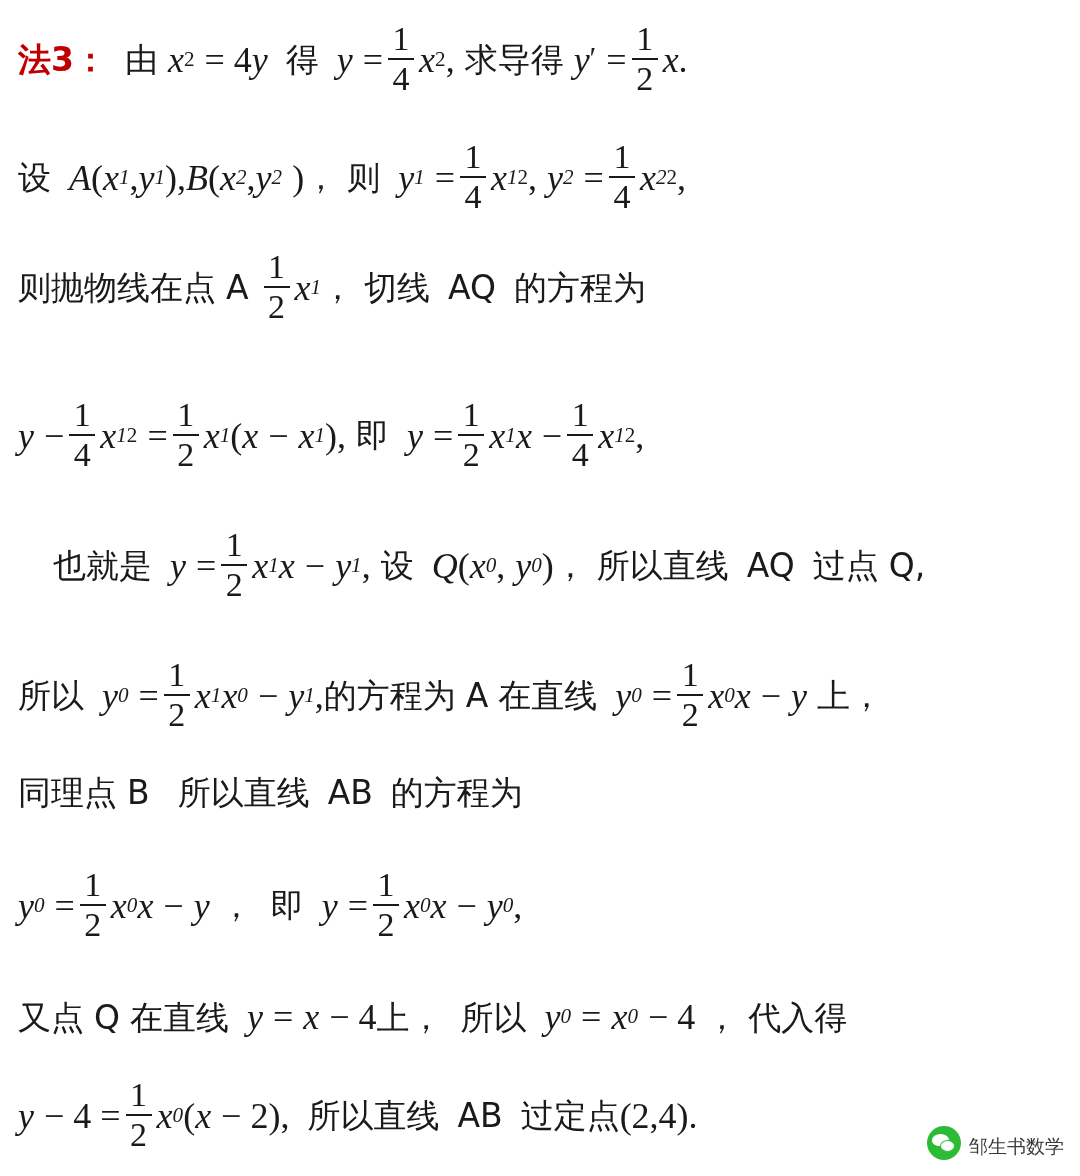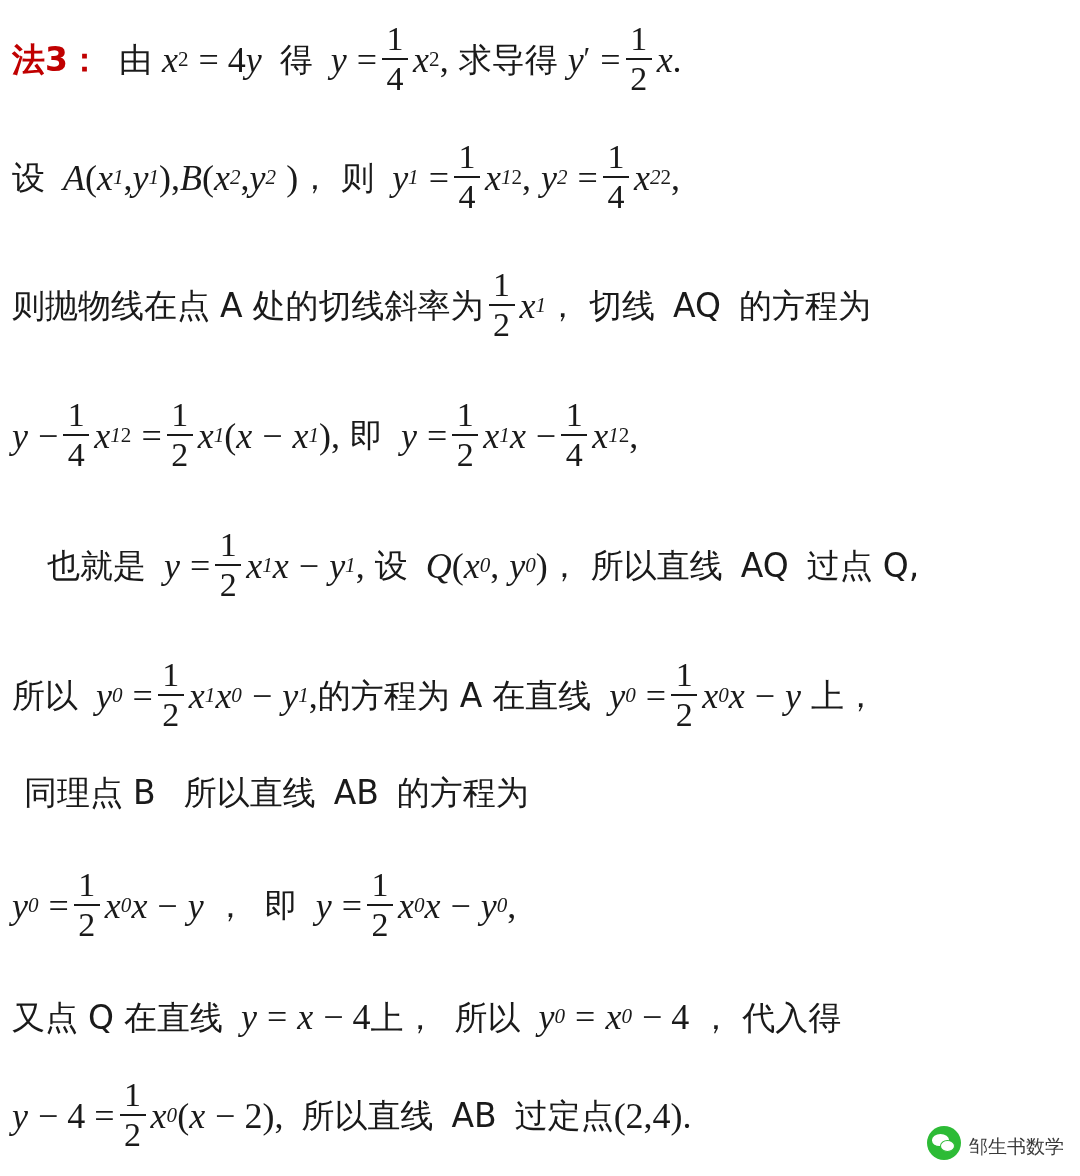--- a/index.html
+++ b/index.html
@@ -21,21 +21,21 @@
     padding: 0;
     box-sizing: border-box;
   }
   .line {
     display: flex;
     align-items: center;
     flex-wrap: nowrap;
     font-size: 34px;
     line-height: 1.0;
     white-space: nowrap;
-    padding-left: 12px;
+    padding-left: 18px;
   }
   .cjk {
     font-family: "DejaVu Sans", sans-serif;
     font-size: 33px;
   }
   .lbl {
     color: #c00000;
     font-weight: bold;
     font-family: "DejaVu Sans", sans-serif;
     font-size: 33px;
@@ -95,25 +95,25 @@
     width: 100%;
     min-width: 26px;
     height: 2px;
     background: #1a1a1a;
     margin: 1px 0;
   }
 
   
   #l1  { position: absolute; left: 0;  top: 22px; }
   #l2  { position: absolute; left: 0;  top: 140px; }
-  #l3  { position: absolute; left: 0;  top: 268px; }
+  #l3  { position: absolute; left: 0;  top: 250px; }
   #l4  { position: absolute; left: 0;  top: 398px; }
   #l5  { position: absolute; left: 0;  top: 528px; margin-left: 35px; }
   #l6  { position: absolute; left: 0;  top: 658px; }
-  #l7  { position: absolute; left: 12px;  top: 776px; align-items: center; }
+  #l7  { position: absolute; left: 0;  top: 776px; align-items: center; }
   #l8  { position: absolute; left: 0;  top: 868px; }
   #l9  { position: absolute; left: 0;  top: 999px; }
   #l10 { position: absolute; left: 0;  top: 1078px; }
 
   
   .badge {
     position: absolute;
     right: 16px;
     bottom: 16px;
     display: flex;
@@ -252,21 +252,20 @@
       <span class="sub">2</span>
       <span class="sup">2</span>
     <span class="mo">,</span>
   </div>
 
   <div class="line" id="l3">
     <span class="cjk">则抛物线在点</span>
     <span class="sp2"></span>
     <span class="up">A</span>
     <span class="sp2"></span>
-    <span class="cjk">处的切线斜率为</span>
     <span class="frac">
       <span class="num">1</span>
       <span class="bar"></span>
       <span class="den">2</span>
     </span>
     <span class="mi">x</span>
       <span class="sub">1</span>
     <span class="cjk">，</span>
     <span class="sp2"></span>
     <span class="cjk">切线</span>

